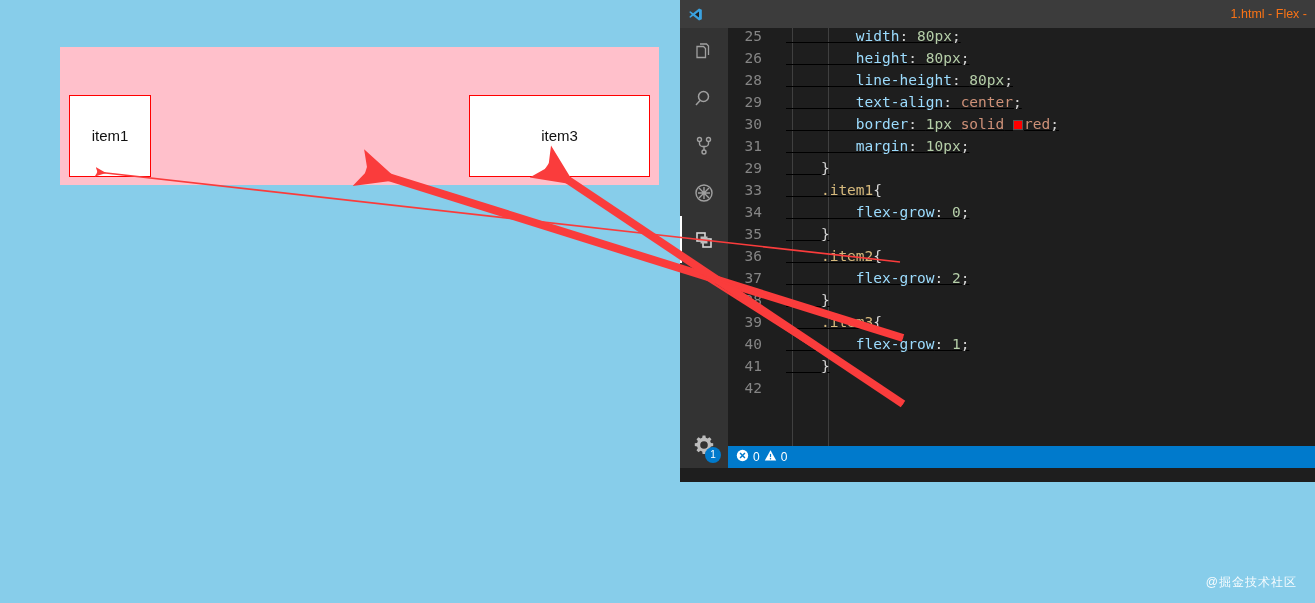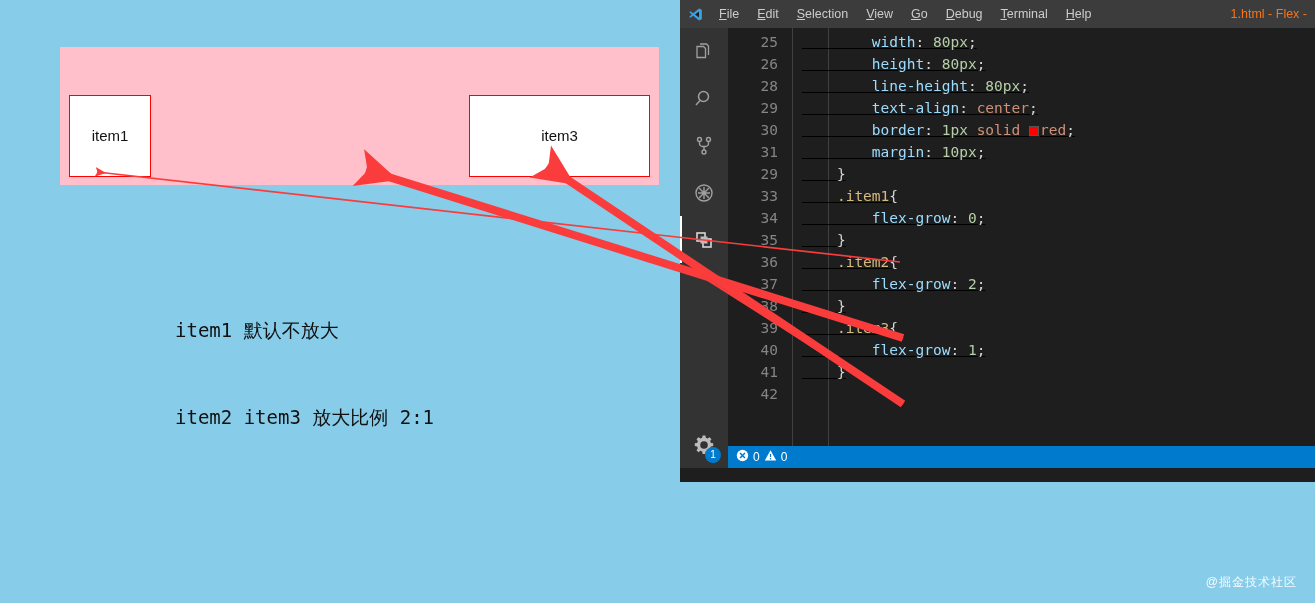--- a/index.html
+++ b/index.html
@@ -184,25 +184,24 @@
 
   #code-area {
     flex: 1;
     position: relative;
     background: #1e1e1e;
     overflow: hidden;
   }
   .code-row {
     height: 22px;
     display: flex;
-    align-items: flex-end;
+    align-items: flex-start;
     font-family: "DejaVu Sans Mono", "Liberation Mono", monospace;
     font-size: 14.5px;
     white-space: pre;
-    padding-left: 16px;
   }
   .lnum {
     width: 58px;
     text-align: right;
     padding-right: 24px;
     color: #858585;
     flex: none;
   }
   .code-text { position: relative; text-decoration: underline; }
   
@@ -261,45 +260,31 @@
 
     <div id="flex-container">
       <div class="flex-item" id="item1">
         <span>item1</span>
       </div>
       <div class="flex-item" id="item3">
         <span>item3</span>
       </div>
     </div>
 
-    <div id="annotation">
-      <div>item1 默认不放大</div>
-      <div>item2 item3 放大比例 2:1</div>
-    </div>
   </div>
 
   <div id="vscode">
 
     <div id="titlebar">
       <div id="vscode-logo-title">
         <svg width="15" height="15" viewBox="0 0 32 32">
           <path d="M23.5 3 L29.5 6 L29.5 26 L23.5 29 L11 18.5 L5 23 L2.5 21.5 L8 16 L2.5 10.5 L5 9 L11 13.5 Z" fill="#3aa2e0"></path>
           <path d="M23.5 9.5 L23.5 22.5 L15 16 Z" fill="#1e1e1e"></path>
         </svg>
       </div>
-      <div class="menu-list" id="menu-list">
-          <div class="menu-item"><u>F</u>ile</div>
-          <div class="menu-item"><u>E</u>dit</div>
-          <div class="menu-item"><u>S</u>election</div>
-          <div class="menu-item"><u>V</u>iew</div>
-          <div class="menu-item"><u>G</u>o</div>
-          <div class="menu-item"><u>D</u>ebug</div>
-          <div class="menu-item"><u>T</u>erminal</div>
-          <div class="menu-item"><u>H</u>elp</div>
-        </div>
       <div id="window-title">1.html - Flex -</div>
     </div>
 
     <div id="body-area">
 
       <div id="activitybar">
         <div class="act-icon">
           <svg width="24" height="24" viewBox="0 0 24 24" fill="none" stroke="#a0a0a0" stroke-width="1.3">
             <path d="M5 6.5 h6.5 l2 2 v9 h-8.5 z"></path>
             <path d="M8 4 h6.5 l2 2 v9"></path>

